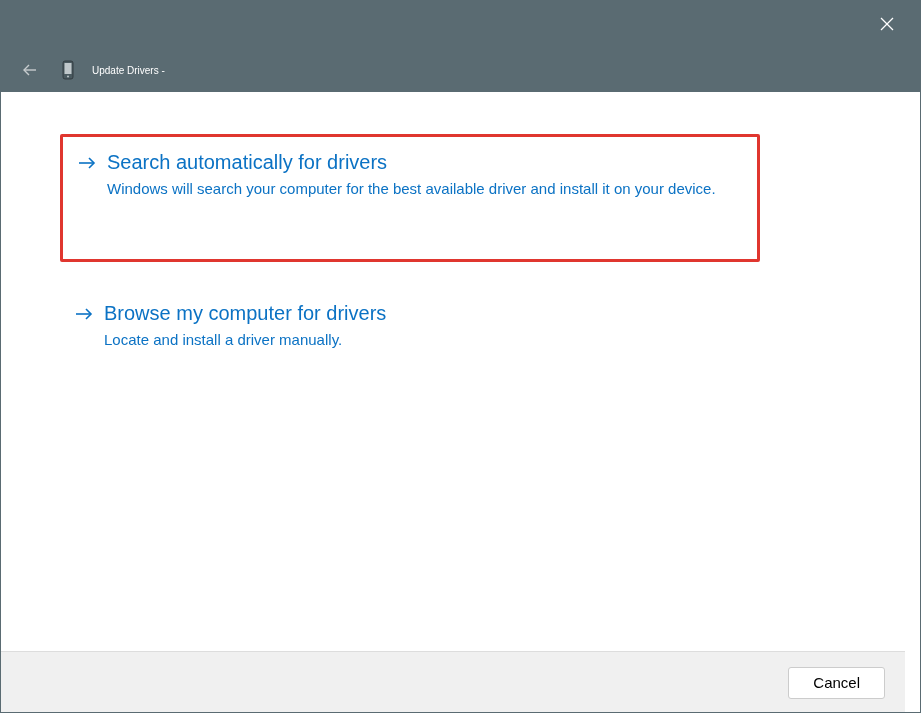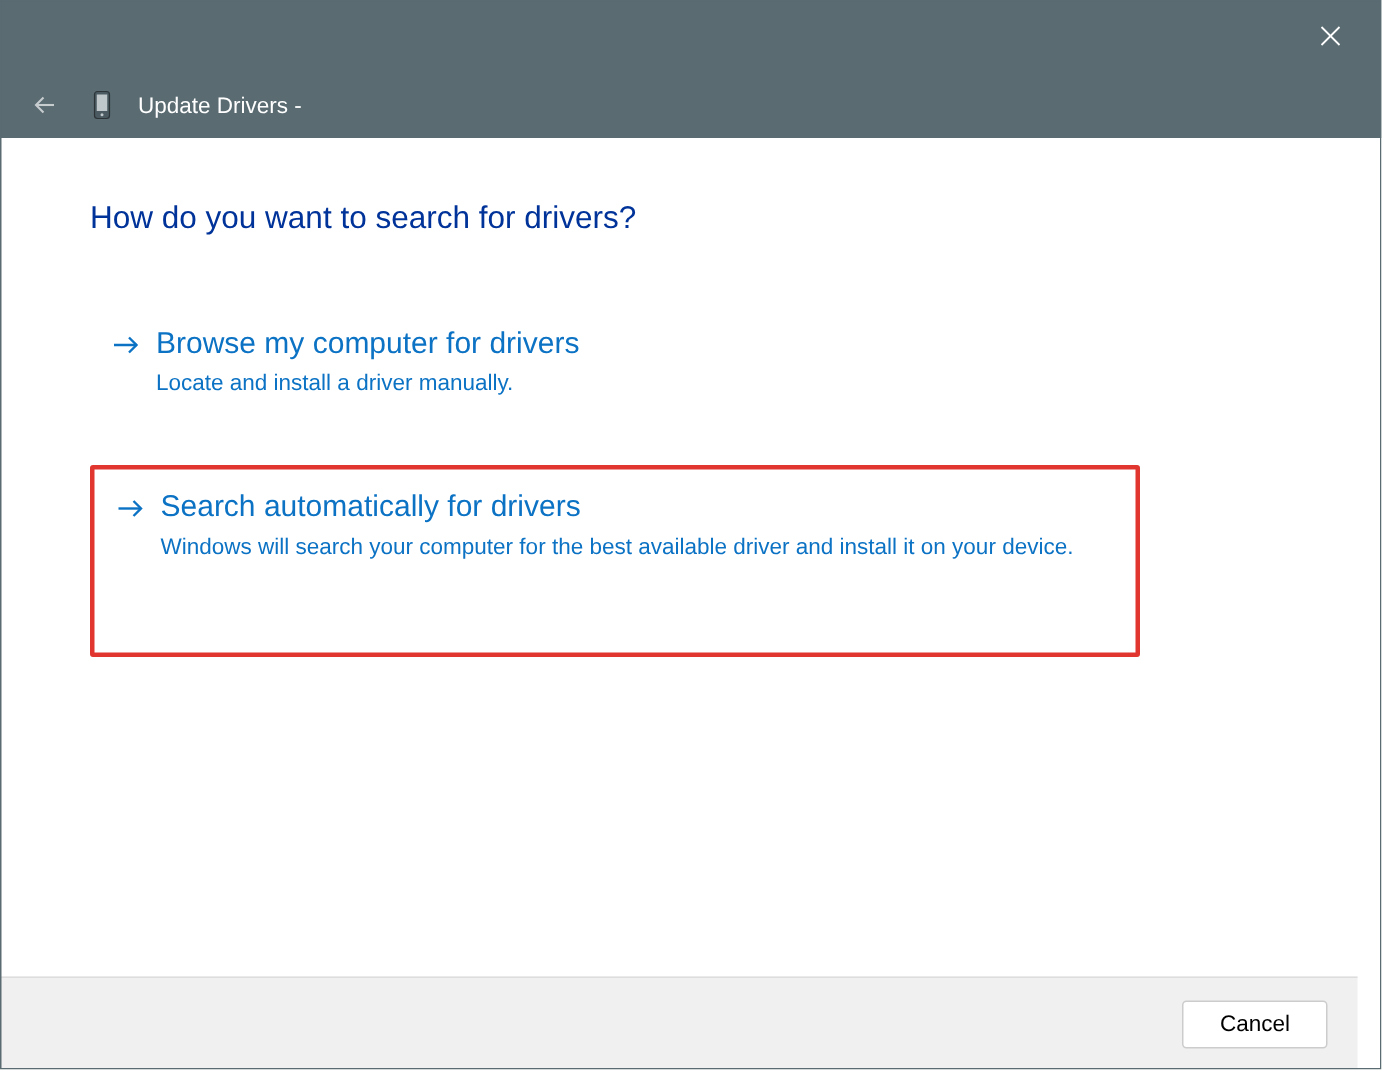--- a/index.html
+++ b/index.html
@@ -61,21 +61,21 @@
       width: 16px;
       height: 22px;
       display: flex;
       align-items: center;
       justify-content: center;
       margin-left: 4px;
     }
     .device-icon svg { width: 14px; height: 20px; }
     .title-text {
       color: #fff;
-      font-size: 15px;
+      font-size: 10px;
       font-weight: 400;
       margin-left: 2px;
     }
     .content {
       padding: 42px 60px 0 60px;
       position: relative;
       height: calc(100% - 48px - 44px - 62px);
     }
     .heading {
       color: #003399;
@@ -177,46 +177,45 @@
     <svg viewBox="0 0 14 20">
       <rect x="2" y="1" width="10" height="18" rx="2" fill="#4a5a60" stroke="#2c3438" stroke-width="0.8"></rect>
       <rect x="3.5" y="3" width="7" height="11" fill="#bfc7ca"></rect>
       <circle cx="7" cy="16.5" r="1" fill="#bfc7ca"></circle>
     </svg>
   </div>
   <div class="title-text">Update Drivers -</div>
 </div>
 
 <div class="content">
-  <div class="heading">How do you want to search for drivers?</div>
+
+  <div class="option-block option-highlighted">
+    <div class="option-arrow">
+      <svg viewBox="0 0 18 14" stroke="currentColor" stroke-width="1.6" fill="none">
+        <line x1="1" y1="7" x2="16" y2="7"></line>
+        <polyline points="11,2 16,7 11,12"></polyline>
+      </svg>
+    </div>
+    <div class="option-text">
+      <div class="option-title">Search automatically for drivers</div>
+      <div class="option-desc">Windows will search your computer for the best available driver and install it on your device.</div>
+    </div>
+  </div>
 
   <div class="option-block">
     <div class="option-arrow">
       <svg viewBox="0 0 18 14" stroke="currentColor" stroke-width="1.6" fill="none">
         <line x1="1" y1="7" x2="16" y2="7"></line>
         <polyline points="11,2 16,7 11,12"></polyline>
       </svg>
     </div>
     <div class="option-text">
       <div class="option-title">Browse my computer for drivers</div>
       <div class="option-desc">Locate and install a driver manually.</div>
     </div>
   </div>
-
-  <div class="option-block option-highlighted">
-    <div class="option-arrow">
-      <svg viewBox="0 0 18 14" stroke="currentColor" stroke-width="1.6" fill="none">
-        <line x1="1" y1="7" x2="16" y2="7"></line>
-        <polyline points="11,2 16,7 11,12"></polyline>
-      </svg>
-    </div>
-    <div class="option-text">
-      <div class="option-title">Search automatically for drivers</div>
-      <div class="option-desc">Windows will search your computer for the best available driver and install it on your device.</div>
-    </div>
-  </div>
 </div>
 
 <div class="footer">
   <button class="cancel-btn">Cancel</button>
 </div>
 
 <div class="window-border"></div>
 
 </body></html>

